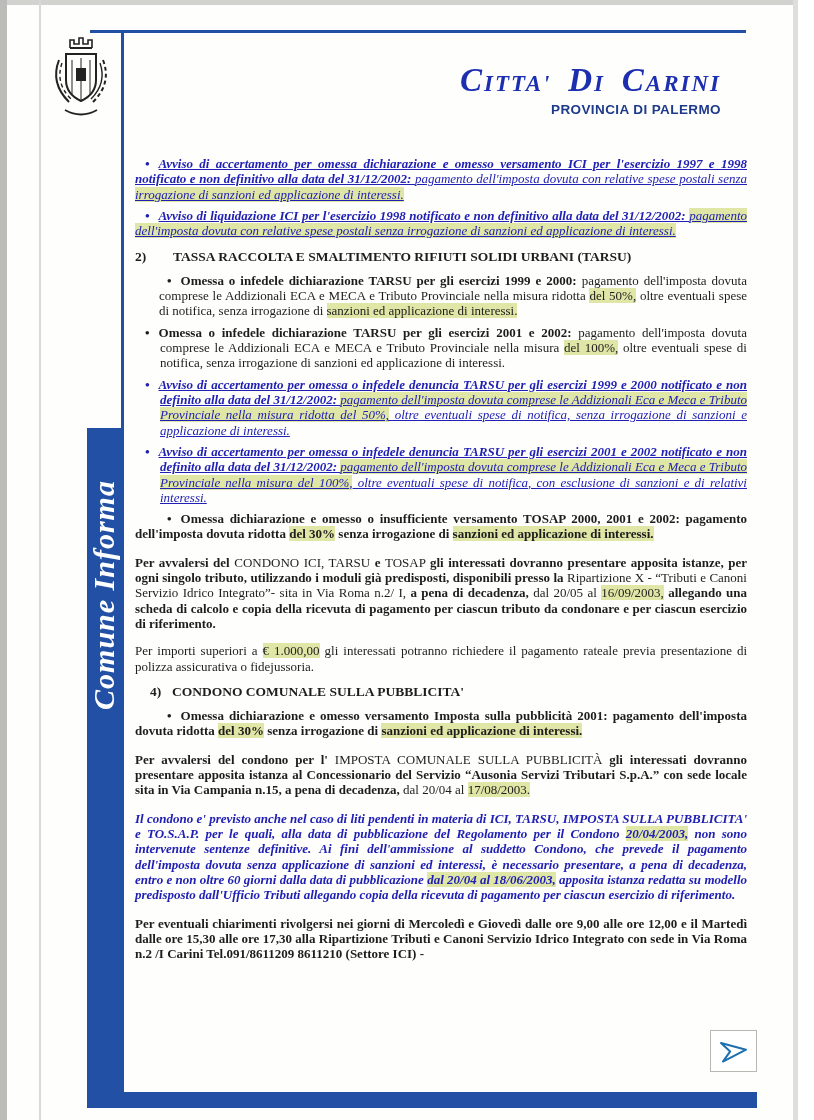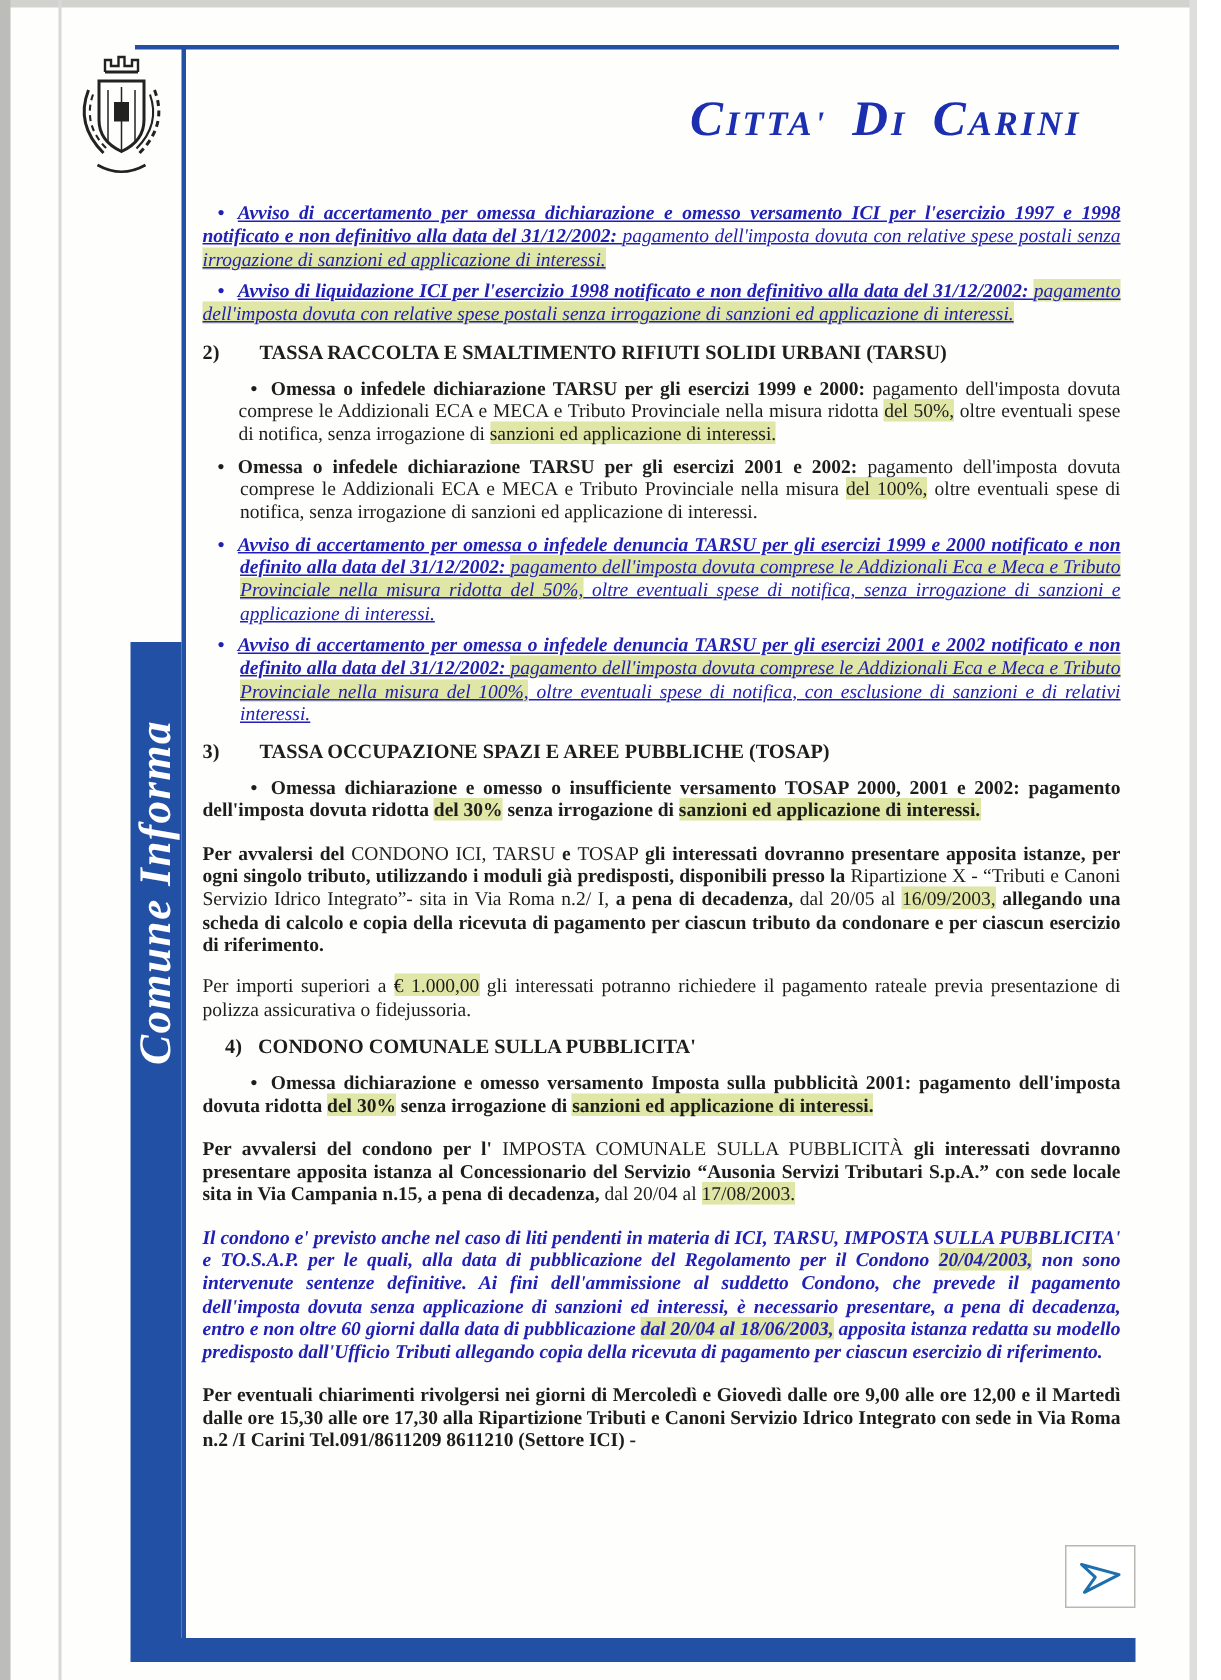--- a/index.html
+++ b/index.html
@@ -25,21 +25,21 @@
 
   
   .header{position:absolute;right:77px;top:62px;text-align:right;}
   .city{color:var(--header-blue,#1c2fb0);font-style:italic;font-weight:700;font-size:23px;letter-spacing:2px;}
   .city .w{display:inline-block;margin-left:9px;}
   .city .w::first-letter{font-size:33px;}
   .prov{color:var(--navy,#1e3a8a);font-family:"Liberation Sans",sans-serif;font-weight:700;
         font-size:13.5px;letter-spacing:.4px;margin-top:3px;}
 
   
-  .content{position:absolute;left:135px;top:134px;width:612px;font-size:13px;line-height:1.18;}
+  .content{position:absolute;left:135px;top:156px;width:612px;font-size:13px;line-height:1.18;}
   .block{margin:0 0 6px;text-align:justify;}
   .para{margin-bottom:10px;margin-top:12px;}
   .mt{margin-top:13px;}
   .heading{font-weight:700;text-align:left;margin:10px 0 8px;font-size:13.5px;}
   .heading .num{display:inline-block;width:38px;}
   .h4{margin-left:15px;}
   .h4 .num{width:22px;}
   .c-blue{color:var(--text-blue,#2020b4);}
   .it{font-style:italic;}
   .bold{font-weight:700;}
@@ -83,35 +83,35 @@
 
   <div class="top-rule"></div>
   <div class="v-rule"></div>
 
   <div class="header">
     <div class="city">
       <span class="w">CITTA'</span>
       <span class="w">DI</span>
       <span class="w">CARINI</span>
     </div>
+    <div class="prov">PROVINCIA DI PALERMO</div>
   </div>
 
   <div class="sidebar">
     <div class="sidebar-label">Comune Informa</div>
   </div>
 
   <div class="content">
       <div class="block bullet first c-blue it ul"><span class="marker">•</span><span class="r b">Avviso di accertamento per omessa dichiarazione e omesso versamento ICI per l'esercizio 1997 e 1998 notificato e non definitivo alla data del 31/12/2002: </span><span class="r">pagamento dell'imposta dovuta con relative spese postali senza </span><span class="r h">irrogazione di sanzioni ed applicazione di interessi.</span></div>
       <div class="block bullet first c-blue it ul"><span class="marker">•</span><span class="r b">Avviso di liquidazione ICI per l'esercizio 1998 notificato e non definitivo alla data del 31/12/2002: </span><span class="r h">pagamento dell'imposta dovuta con relative spese postali senza irrogazione di sanzioni ed applicazione di interessi.</span></div>
       <div class="block heading"><span class="num">2)</span><span class="r b">TASSA RACCOLTA E SMALTIMENTO RIFIUTI SOLIDI URBANI (TARSU)</span></div>
       <div class="block bullet deep"><span class="marker">•</span><span class="r b">Omessa o infedele dichiarazione TARSU per gli esercizi 1999 e 2000: </span><span class="r">pagamento dell'imposta dovuta comprese le Addizionali ECA e MECA e Tributo Provinciale nella misura ridotta </span><span class="r h">del 50%,</span><span class="r"> oltre eventuali spese di notifica, senza irrogazione di </span><span class="r h">sanzioni ed applicazione di interessi.</span></div>
       <div class="block bullet hang"><span class="marker">•</span><span class="r b">Omessa o infedele dichiarazione TARSU per gli esercizi  2001 e 2002: </span><span class="r">pagamento dell'imposta dovuta comprese le Addizionali  ECA e MECA e Tributo Provinciale nella misura </span><span class="r h">del 100%,</span><span class="r"> oltre eventuali spese di notifica, senza irrogazione di sanzioni ed applicazione di interessi.</span></div>
       <div class="block bullet hang c-blue it ul"><span class="marker">•</span><span class="r b">Avviso di accertamento per omessa o infedele denuncia TARSU per gli esercizi 1999 e 2000  notificato e non definito alla data del 31/12/2002: </span><span class="r h">pagamento dell'imposta dovuta comprese le Addizionali Eca e Meca e Tributo Provinciale nella misura ridotta del 50%,</span><span class="r"> oltre eventuali spese di notifica, senza irrogazione di sanzioni e applicazione di interessi.</span></div>
       <div class="block bullet hang c-blue it ul"><span class="marker">•</span><span class="r b">Avviso di accertamento per omessa o infedele denuncia TARSU per gli esercizi 2001 e 2002  notificato e non definito alla data del 31/12/2002: </span><span class="r h">pagamento dell'imposta dovuta comprese le Addizionali Eca e Meca e Tributo Provinciale nella misura del 100%,</span><span class="r"> oltre eventuali spese di notifica, con esclusione di sanzioni e di relativi interessi.</span></div>
-      <div class="block heading"><span class="num">3)</span><span class="r b">TASSA OCCUPAZIONE SPAZI E AREE PUBBLICHE (TOSAP)</span></div>
       <div class="block bullet mid"><span class="marker">•</span><span class="r b">Omessa dichiarazione e omesso o insufficiente versamento TOSAP 2000, 2001 e 2002: </span><span class="r b">pagamento dell'imposta dovuta ridotta </span><span class="r b h">del 30%</span><span class="r b"> senza irrogazione di </span><span class="r b h">sanzioni ed applicazione di interessi.</span></div>
       <div class="block para mt"><span class="r b">Per avvalersi del </span><span class="r">CONDONO ICI, TARSU </span><span class="r b">e </span><span class="r">TOSAP </span><span class="r b">gli interessati dovranno presentare apposita istanze, per ogni singolo tributo, utilizzando i moduli già predisposti, disponibili presso la </span><span class="r">Ripartizione X  - “Tributi e Canoni Servizio Idrico Integrato”-  sita in  Via Roma n.2/ I, </span><span class="r b">a pena di decadenza,</span><span class="r"> dal 20/05 al  </span><span class="r h">16/09/2003,</span><span class="r b"> allegando una scheda di calcolo e copia della ricevuta di pagamento per ciascun tributo da condonare e per ciascun esercizio di riferimento.</span></div>
       <div class="block para"><span class="r">Per importi superiori a </span><span class="r h">€ 1.000,00</span><span class="r"> gli interessati potranno richiedere il pagamento rateale previa presentazione di polizza assicurativa o fidejussoria.</span></div>
       <div class="block heading h4 mt"><span class="num">4)</span><span class="r b">CONDONO COMUNALE SULLA PUBBLICITA'</span></div>
       <div class="block bullet mid"><span class="marker">•</span><span class="r b">Omessa dichiarazione e omesso versamento Imposta sulla pubblicità 2001: </span><span class="r b">pagamento dell'imposta dovuta ridotta </span><span class="r b h">del 30%</span><span class="r b"> senza irrogazione di </span><span class="r b h">sanzioni ed applicazione di interessi.</span></div>
       <div class="block para mt"><span class="r b">Per avvalersi del condono per l' </span><span class="r">IMPOSTA COMUNALE SULLA PUBBLICITÀ </span><span class="r b">gli interessati dovranno presentare apposita istanza al </span><span class="r b">Concessionario del Servizio “Ausonia Servizi Tributari S.p.A.” </span><span class="r b">con sede locale sita in Via Campania n.15, a pena di decadenza,</span><span class="r"> dal  20/04 al  </span><span class="r h">17/08/2003.</span></div>
       <div class="block para mt c-blue it bold"><span class="r">Il condono e' previsto anche nel caso di  liti  pendenti  in materia di  ICI, TARSU, IMPOSTA SULLA PUBBLICITA' e TO.S.A.P.  per le quali, alla data di pubblicazione  del  Regolamento per il Condono </span><span class="r h">20/04/2003,</span><span class="r"> non sono intervenute sentenze definitive. Ai fini dell'ammissione al suddetto  Condono, che prevede il  pagamento dell'imposta dovuta senza applicazione di sanzioni ed interessi, è necessario presentare, a pena di decadenza, entro e non oltre 60 giorni dalla data di pubblicazione </span><span class="r h">dal 20/04 al 18/06/2003,</span><span class="r"> apposita istanza redatta su modello predisposto dall'Ufficio Tributi allegando copia della ricevuta di pagamento per ciascun esercizio di riferimento.</span></div>
       <div class="block para mt bold"><span class="r">Per eventuali chiarimenti rivolgersi nei giorni di Mercoledì e Giovedì dalle ore 9,00 alle ore 12,00 e il Martedì dalle ore 15,30 alle ore 17,30 alla Ripartizione Tributi e Canoni Servizio Idrico Integrato con sede in Via Roma n.2 /I Carini Tel.091/8611209  8611210 (Settore ICI) -</span></div>
     </div>
 

